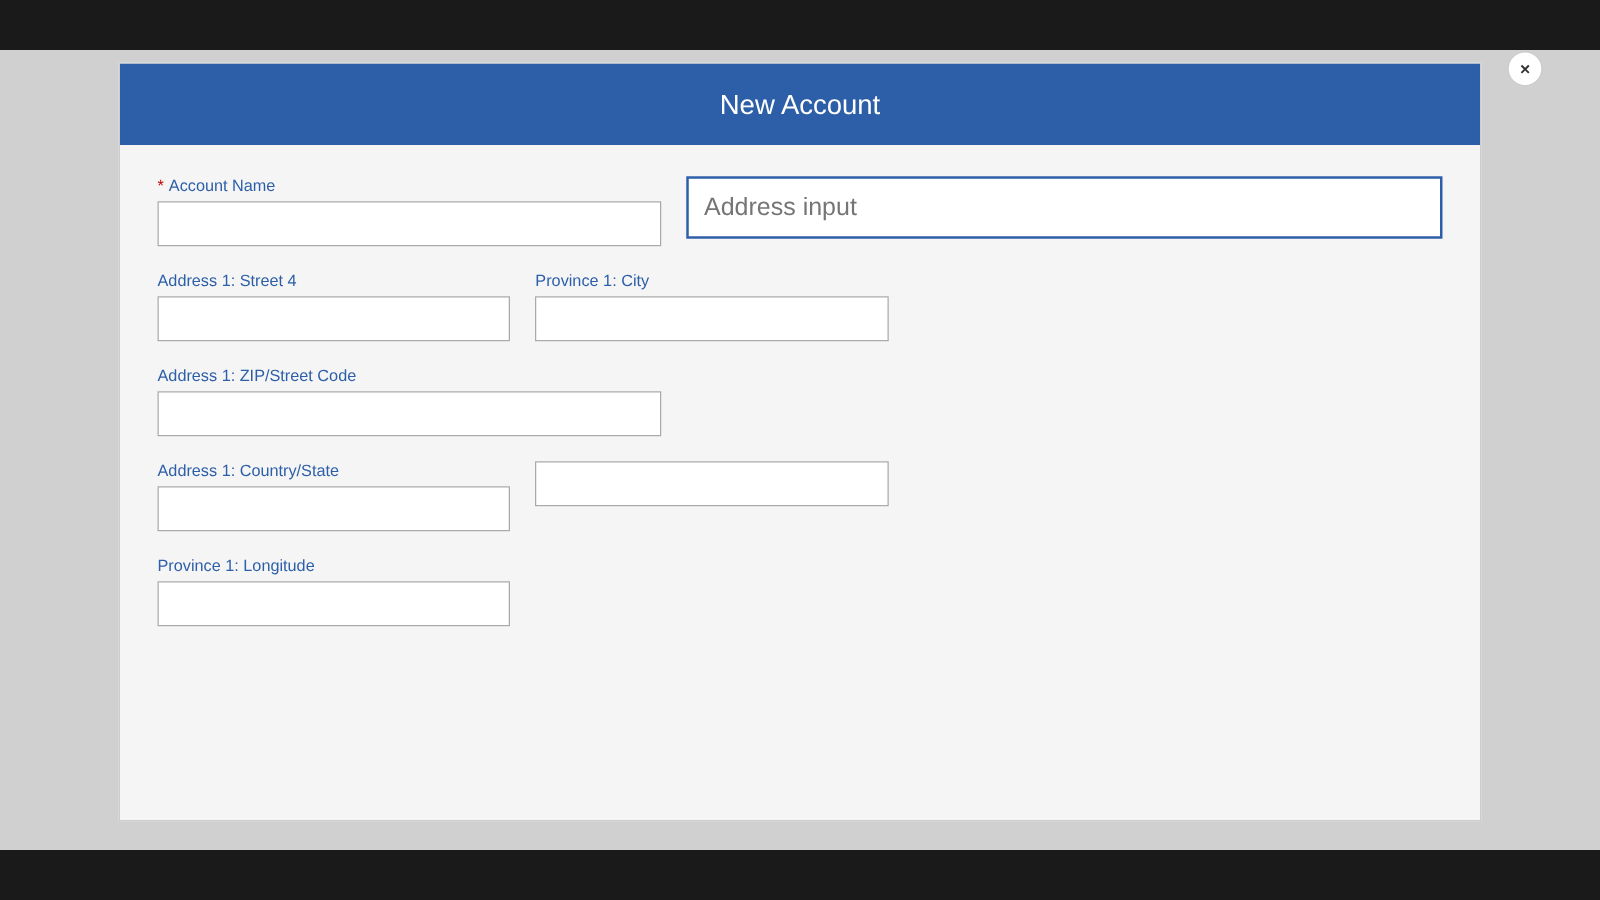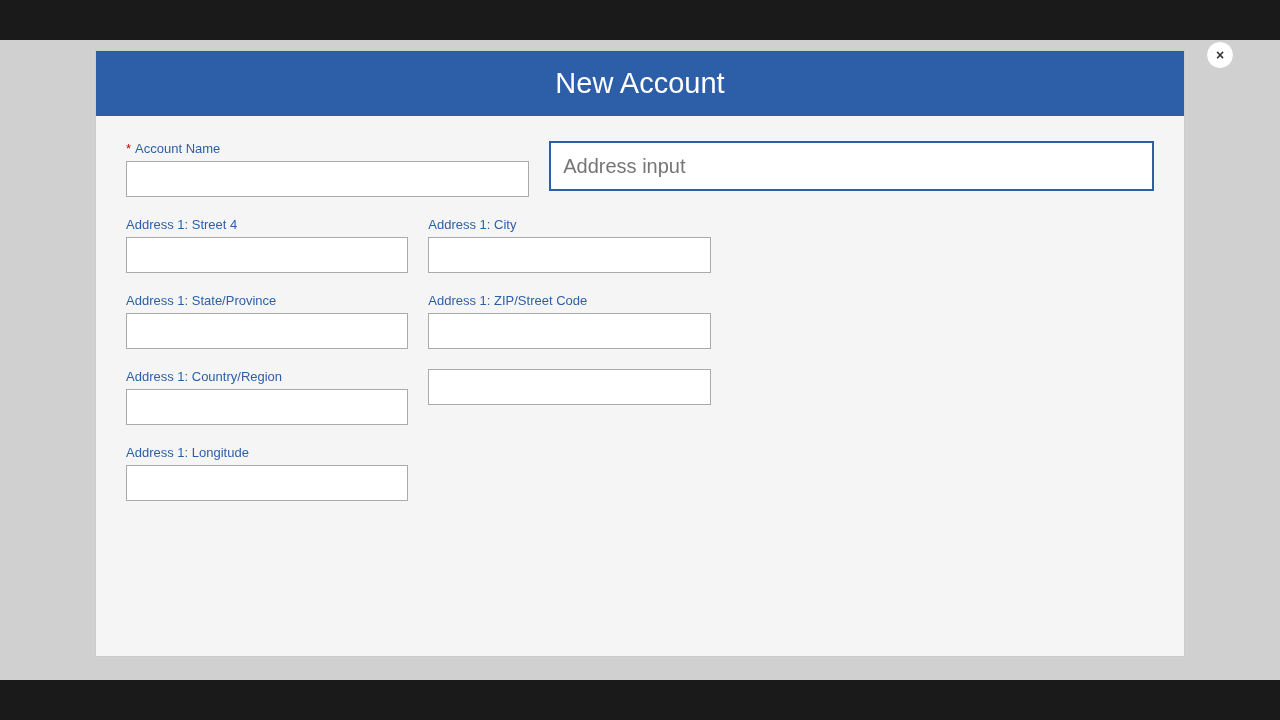--- a/index.html
+++ b/index.html
@@ -62,21 +62,21 @@
       background-color: #2d5fa8;
       padding: 20px;
       display: flex;
       align-items: center;
       justify-content: center;
       height: 65px;
     }
 
     .modal-title {
       color: #ffffff;
-      font-size: 29px;
+      font-size: 22px;
       font-weight: normal;
     }
 
     .close-button {
       position: absolute;
       top: -10px;
       right: -50px;
       width: 28px;
       height: 28px;
       background-color: #ffffff;
@@ -179,52 +179,48 @@
           <input class="address-input-field" type="text" placeholder="Address input" style="">
         </div>
       </div>
 
       <div class="form-row">
         <div class="form-col">
           <div class="field-label">Address 1: Street 4</div>
           <input class="field-input" type="text" style="">
         </div>
         <div class="form-col">
-          <div class="field-label">Address 1: City</div>
-          <input class="field-input" type="text" style="">
-        </div>
-        <div class="form-col-address"></div>
-      </div>
-
-      <div class="form-row">
-        <div class="form-col">
-          <div class="field-label">Address 1: State/Province</div>
-          <input class="field-input" type="text" style="">
-        </div>
+          <div class="field-label">Province 1: City</div>
+          <input class="field-input" type="text" style="">
+        </div>
+        <div class="form-col-address"></div>
+      </div>
+
+      <div class="form-row">
         <div class="form-col">
           <div class="field-label">Address 1: ZIP/Street Code</div>
           <input class="field-input" type="text" style="">
         </div>
         <div class="form-col-address"></div>
       </div>
 
       <div class="form-row">
         <div class="form-col">
-          <div class="field-label">Address 1: Country/Region</div>
-          <input class="field-input" type="text" style="">
-        </div>
-        <div class="form-col">
-          <input class="field-input" type="text" style="">
-        </div>
-        <div class="form-col-address"></div>
-      </div>
-
-      <div class="form-row">
-        <div class="form-col">
-          <div class="field-label">Address 1: Longitude</div>
+          <div class="field-label">Address 1: Country/State</div>
+          <input class="field-input" type="text" style="">
+        </div>
+        <div class="form-col">
+          <input class="field-input" type="text" style="">
+        </div>
+        <div class="form-col-address"></div>
+      </div>
+
+      <div class="form-row">
+        <div class="form-col">
+          <div class="field-label">Province 1: Longitude</div>
           <input class="field-input" type="text" style="">
         </div>
         <div class="form-col"></div>
         <div class="form-col-address"></div>
       </div>
 
     </div>
   </div>
 </div>
 

